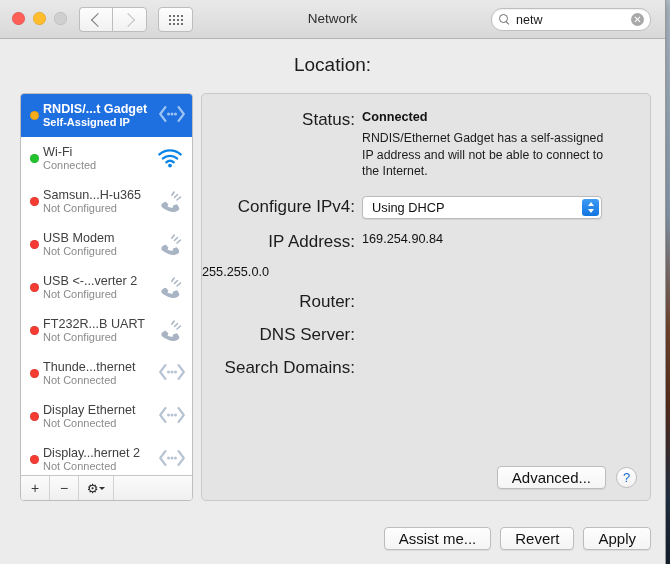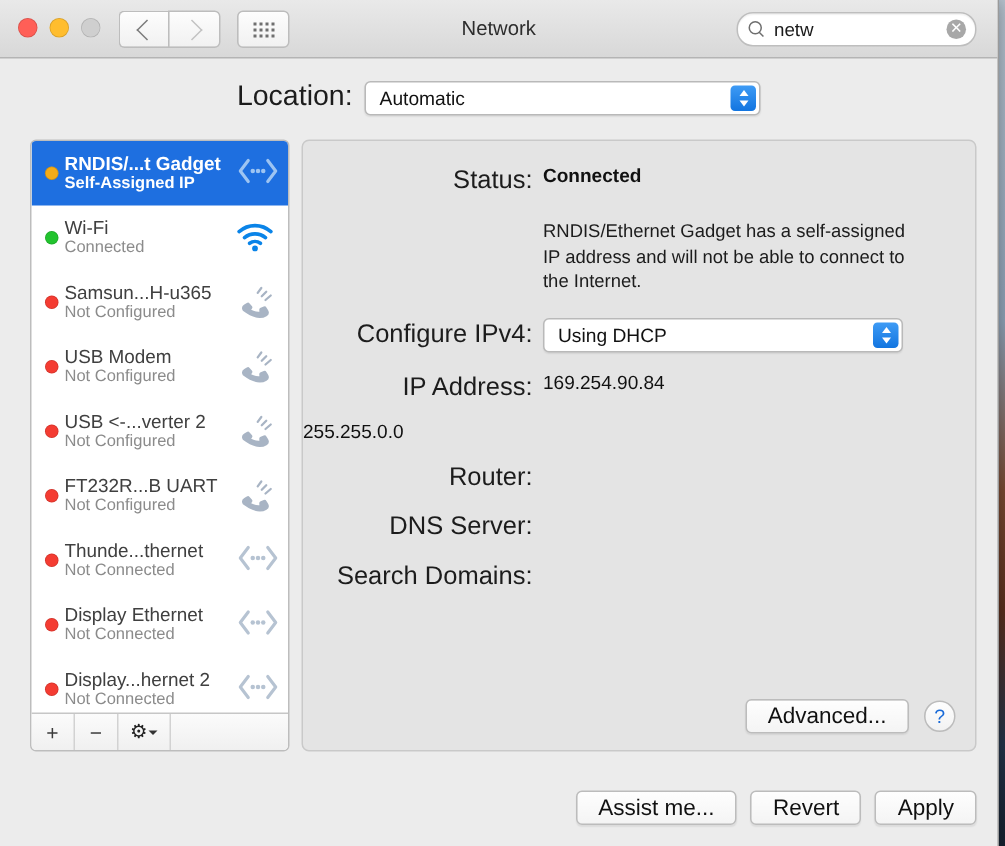--- a/index.html
+++ b/index.html
@@ -222,21 +222,21 @@
     font-size: 17px; color: #1c1c1c; padding-right: 7px;
     box-sizing: border-box;
   }
   .field-value { font-size: 12.7px; color: #111; }
   .field-value.bold { font-weight: bold; }
 
   #status-row { padding-top: 16px; }
   #status-desc {
     margin-left: 160px; padding-right: 38px;
     font-size: 12.3px; color: #1c1c1c; line-height: 16.5px;
-    margin-top: 16px;
+    margin-top: 0;
   }
   #ipv4-row { margin-top: 16px; align-items: center; }
   #ipv4-popup { width: 238px; }
 
   .spaced-row { margin-top: 13px; }
 
   #detail-bottom {
     position: absolute; right: 13px; bottom: 11px;
     display: flex; align-items: center; gap: 10px;
   }
@@ -308,27 +308,20 @@
 
     <div id="search-wrap">
       <span id="search-icon"></span>
       <input id="search-input" type="text" value="netw" style="">
       <span id="search-clear">✕</span>
     </div>
   </div>
 
   <div id="location-row">
     <span id="location-label">Location:</span>
-    <div class="popup" id="location-popup">
-      <span class="popup-value">Automatic</span>
-      <span class="stepper">
-        <span class="ar up"></span>
-          <span class="ar down"></span>
-      </span>
-    </div>
   </div>
 
   <div id="body">
 
     <div id="sidebar">
       <div id="service-list">
           <div class="svc selected">
             <span class="dot" style="background: rgb(245, 172, 24);"></span>
             <div class="txt">
               <div class="nm">RNDIS/...t Gadget</div>

